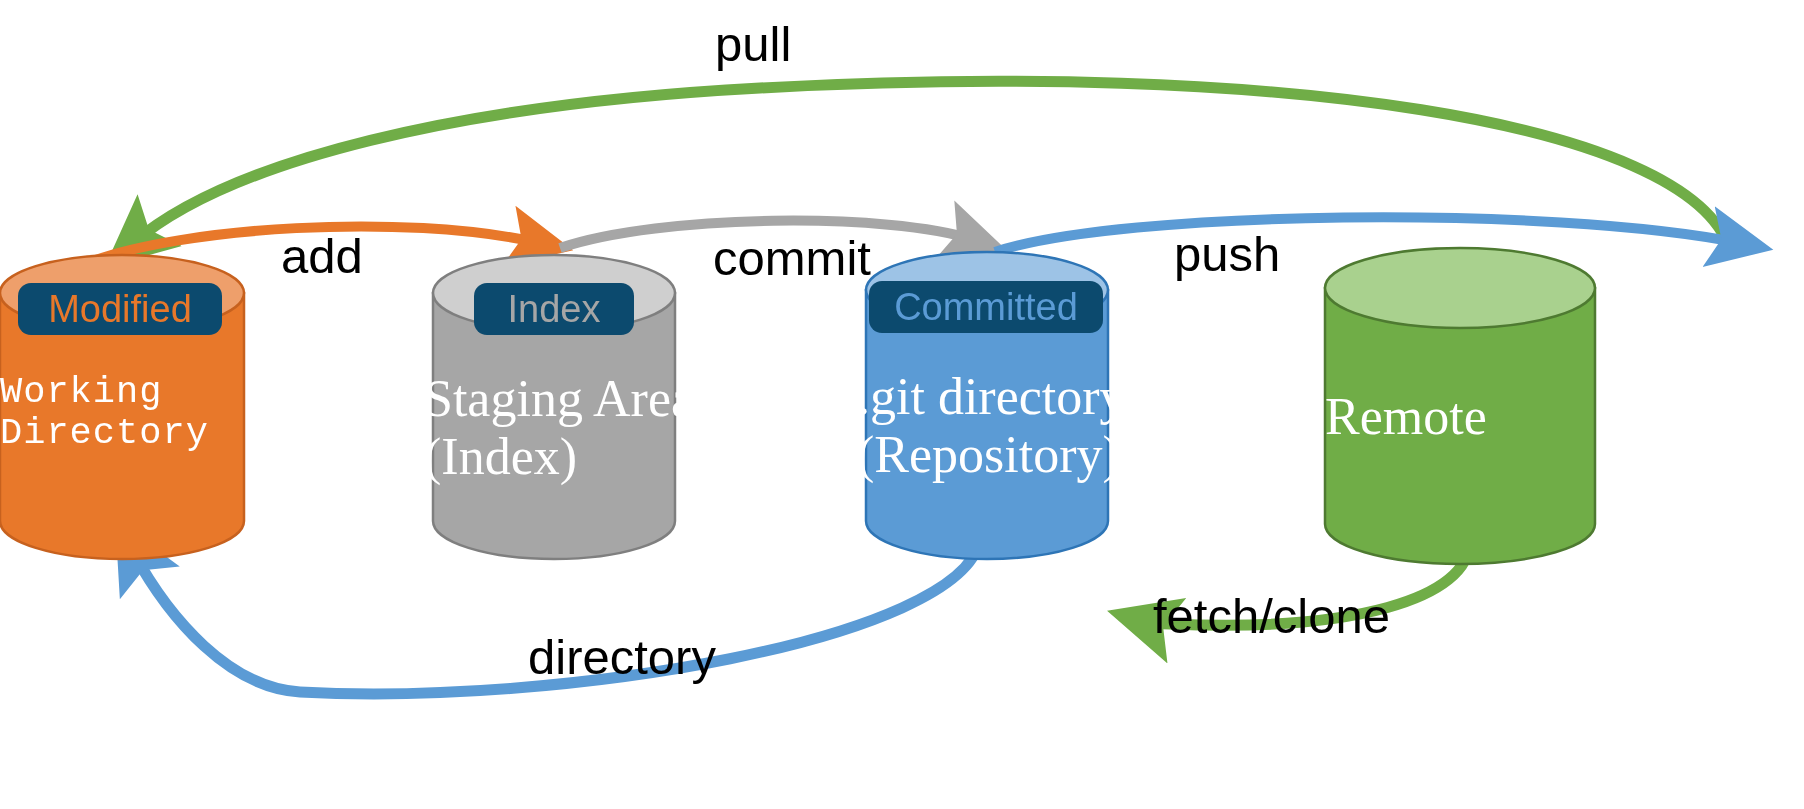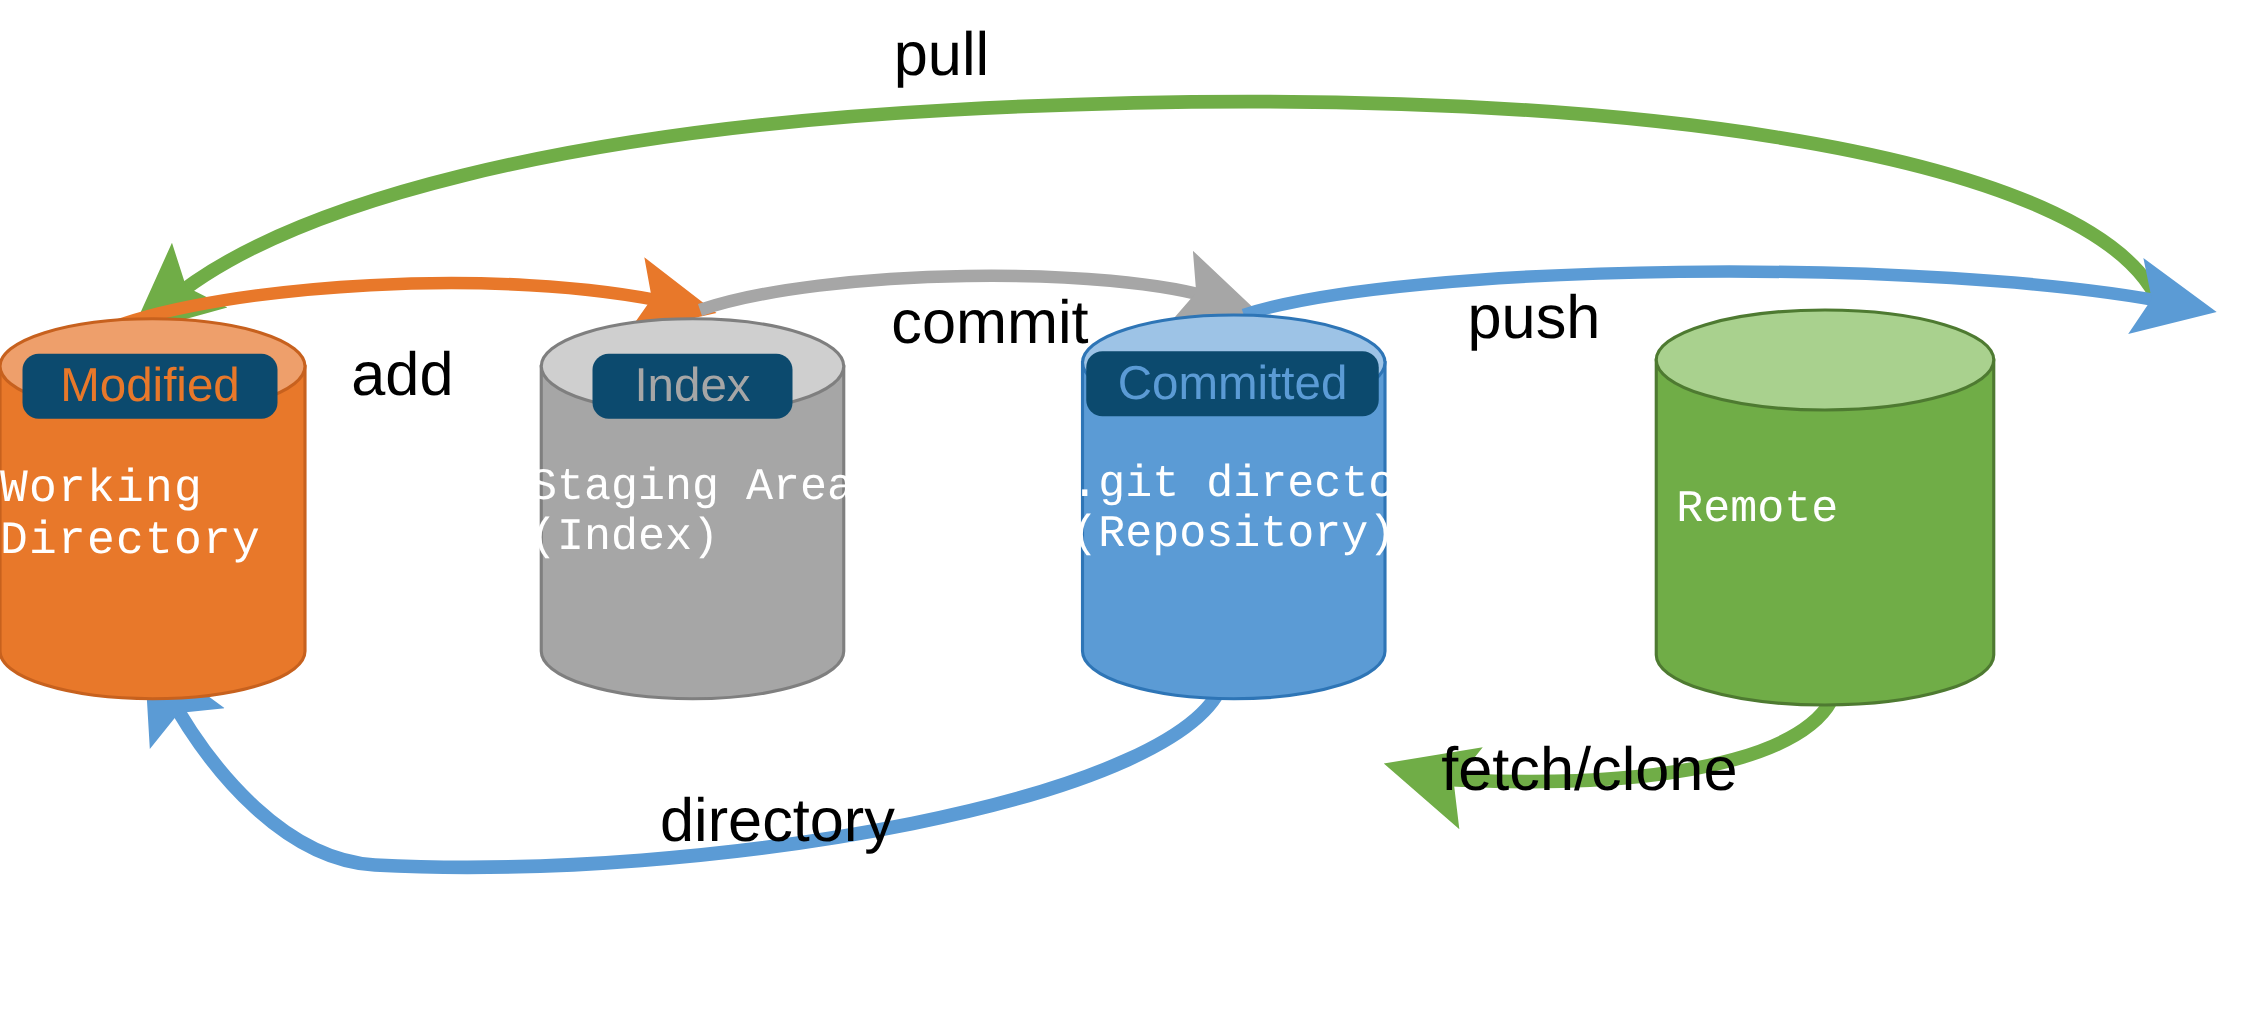--- a/index.html
+++ b/index.html
@@ -47,22 +47,22 @@
     color: #ffffff;
     line-height: 1.12;
     white-space: pre;
   }
   .body-mono {
     font-family: "Liberation Mono", monospace;
     font-size: 37px;
     letter-spacing: 1px;
   }
   .body-sans {
-    font-family: Liberation Mono, monospace;
-    font-size: 36px;
+    font-family: Liberation Serif, serif;
+    font-size: 52px;
   }
 </style>
 </head>
 <body>
 
 <div id="canvas">
 
   <svg id="diagram-svg" viewBox="0 0 1804 809">
     <defs>
       <marker id="ah-orange" markerWidth="7" markerHeight="7" refX="3.2" refY="3.5" orient="auto" markerUnits="strokeWidth">
@@ -119,21 +119,21 @@
     </g>
 
     <g>
       <path d="M1325,288 L1325,524 A135,40 0 0 0 1595,524 L1595,288 Z" fill="#70AD47" stroke="#4E7A31" stroke-width="2.5"></path>
       <ellipse cx="1460" cy="288" rx="135" ry="40" fill="#A9D18E" stroke="#4E7A31" stroke-width="2.5"></ellipse>
     </g>
   </svg>
 
   <div class="arrow-label" style="left:715px; top:20px;">pull</div>
 
-  <div class="arrow-label" style="left:281px; top:232px;margin-top:44px;">add</div>
+  <div class="arrow-label" style="left:281px; top:232px;">add</div>
 
   <div class="arrow-label" style="left:713px; top:234px;">commit</div>
 
   <div class="arrow-label" style="left:1174px; top:230px;">push</div>
 
   <div class="arrow-label" style="left:528px; top:633px;">directory</div>
 
   <div class="arrow-label" style="left:1153px; top:592px;">fetch/clone</div>
 
   <div class="cyl-badge" style="left:18px; top:283px; width:204px; height:52px; color:#E8782A;">Modified</div>
@@ -144,15 +144,15 @@
 
   <div class="cyl-body-label body-mono" style="left:0px; top:372px; width:244px;">Working
 Directory</div>
 
   <div class="cyl-body-label body-sans" style="left:424px; top:370px; width:260px;">Staging Area
 (Index)</div>
 
   <div class="cyl-body-label body-sans" style="left:857px; top:368px; width:260px;">.git directory
 (Repository)</div>
 
-  <div class="cyl-body-label body-sans" style="left:1325px; top:388px; width:270px;padding-left:16px;">Remote</div>
+  <div class="cyl-body-label body-sans" style="left:1325px; top:388px; width:270px;">Remote</div>
 
 </div>
 
 </body></html>

